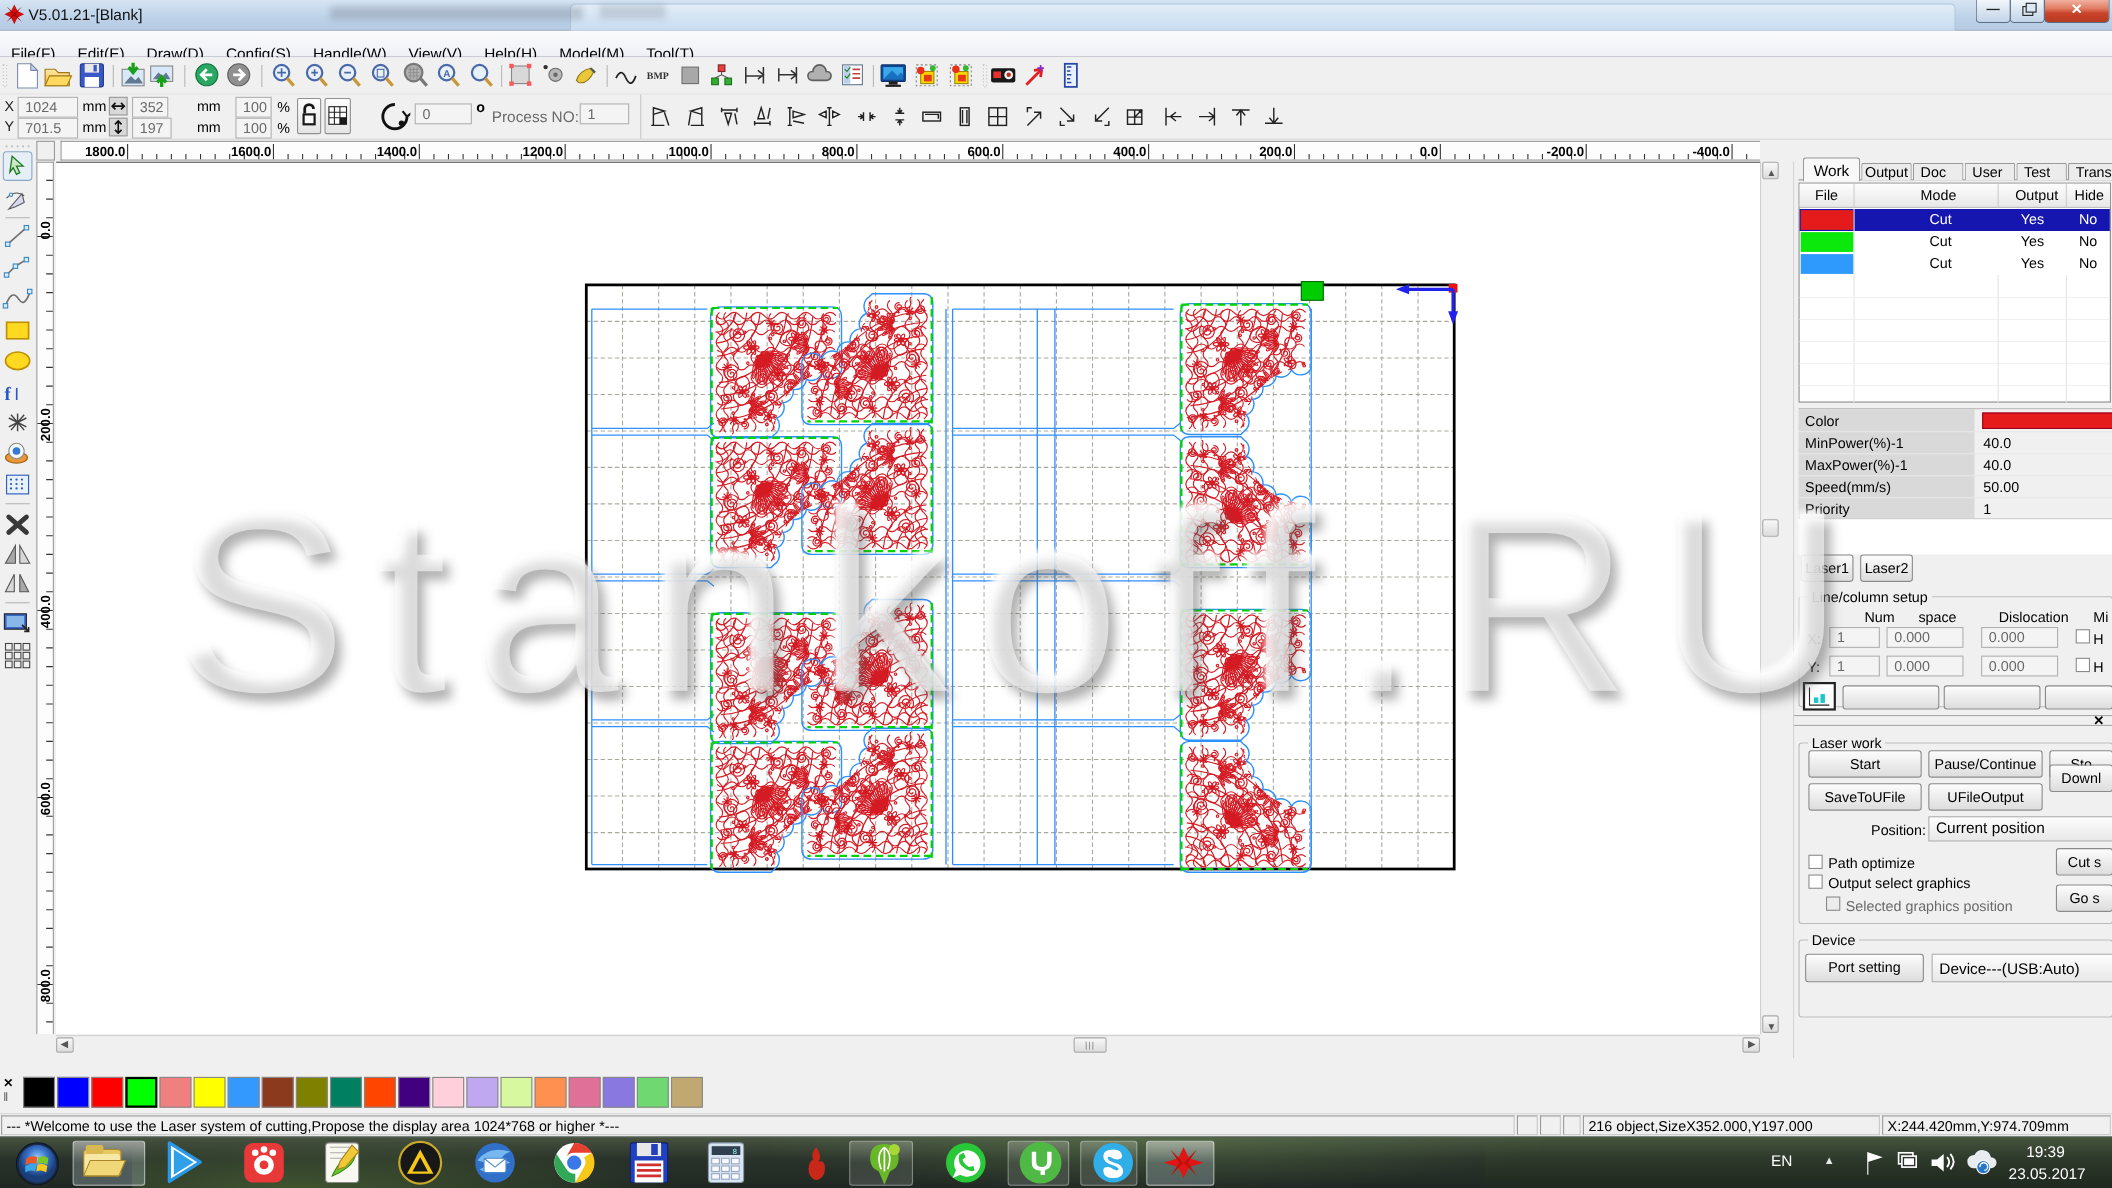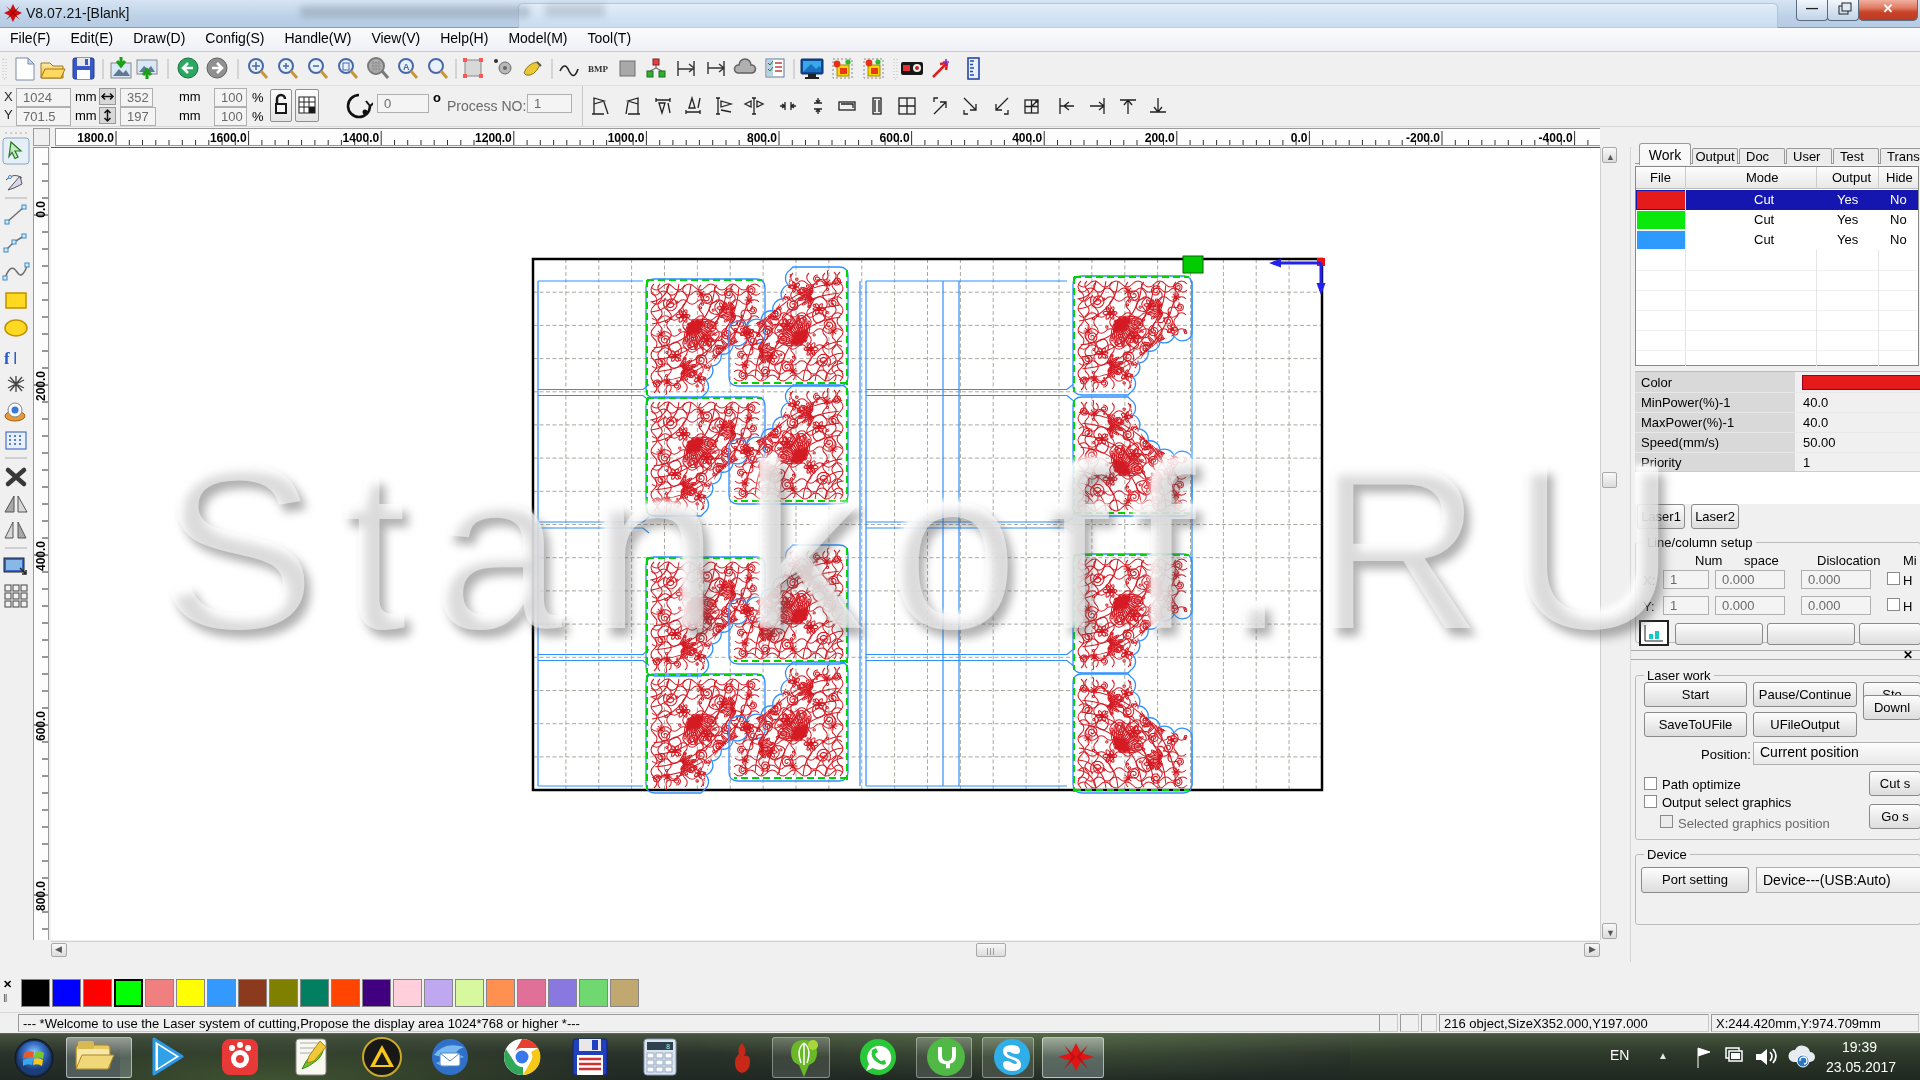--- a/index.html
+++ b/index.html
@@ -8,21 +8,21 @@
 #titlebar .ghost1{position:absolute;left:300px;top:6px;width:230px;height:12px;background:rgba(120,130,145,.35);filter:blur(3px);border-radius:3px}
 #titlebar .ghost2{position:absolute;left:545px;top:4px;width:60px;height:13px;background:rgba(130,140,155,.3);filter:blur(3px)}
 #titlebar .glowwin{position:absolute;left:518px;top:3px;width:1260px;height:25px;background:linear-gradient(#e8f2fc,#cfe2f4);border-radius:5px 5px 0 0;border:1px solid #a8c0d8;border-bottom:none;opacity:.75}
 #apptitle{position:absolute;left:26px;top:5px;font-size:14px;color:#111;z-index:3}
 #winbtns{position:absolute;right:2px;top:0;z-index:4;display:flex}
 .wbtn{width:32px;height:21px;border:1px solid #5a6c80;border-top:none;background:linear-gradient(#f2f7fc,#dbe6f2 45%,#c2d4e8);border-radius:0 0 4px 4px;margin-left:-1px;position:relative}
 .wbtn.close{width:60px;background:linear-gradient(#f0b0a0,#e07a60 40%,#c8432a 60%,#b83b22);border-radius:0 0 5px 5px}
 .wbtn span{position:absolute;left:0;right:0;top:1px;text-align:center;font-size:12px;color:#222;font-weight:bold}
 .wbtn.close span{color:#fff;font-size:13px}
 #menubar{position:absolute;left:0;top:28px;width:1920px;height:24px;background:linear-gradient(#fbfbfd,#eef0f6);border-bottom:1px solid #c6c8d2;font-size:14px;color:#000}
-#menubar span{display:inline-block;padding:2px 10px 0 10px}
+#menubar span{display:inline-block;padding:13px 10px 0 10px}
 .tb{position:absolute;background:#f0f0f0}
 #tbar1{left:0;top:52px;width:1920px;height:34px;border-bottom:1px solid #e0e0e0}
 #tbar2{left:0;top:86px;width:1920px;height:41px;border-bottom:1px solid #d8d8d8}
 .fld{display:inline-block;height:19px;background:#f4f4f4;border:1px solid #b0b0b0;color:#6a6a6a;font-size:13px;padding:1px 3px 0 6px;vertical-align:top}
 #hruler{position:absolute;left:55px;top:128px;width:1545px;height:18px;background:#fdfdfd;border:1px solid #9a9a9a;border-right:none}
 #vruler{position:absolute;left:33px;top:147px;width:16px;height:793px;background:#fdfdfd;border:1px solid #9a9a9a;border-bottom:none}
 #cornerbox{position:absolute;left:33px;top:128px;width:17px;height:18px;background:#f0f0f0;border:1px solid #9a9a9a}
 #canvas{position:absolute;left:51px;top:147px;width:1549px;height:793px;background:#fff;border-top:1px solid #555}
 #lefttools{position:absolute;left:0;top:128px;width:32px;height:830px;background:#f0f0f0}
 #vscroll{position:absolute;left:1600px;top:147px;width:17px;height:793px;background:#f0f0f0;border-left:1px solid #d0d0d0}
@@ -51,21 +51,21 @@
 </style>
 
 <div id="titlebar">
  <div class="glowwin"></div>
  <div class="ghost1"></div>
     <div class="ghost2"></div>
  <svg class="abs" style="left:3px;top:3px" width="20" height="20" viewBox="0 0 20 20">
       <path d="M10 1 L13 7 L19 10 L13 13 L10 19 L7 13 L1 10 L7 7 Z" fill="#cc1111"></path>
       <path d="M3 3 L10 9 L17 3 L11 10 L17 17 L10 11 L3 17 L9 10Z" fill="#aa0000"></path>
     </svg>
- <div id="apptitle">V8.07.21-[Blank]</div>
+ <div id="apptitle">V5.01.21-[Blank]</div>
  <div id="winbtns">
   <div class="wbtn">
         <span>—</span>
       </div>
   <div class="wbtn"><svg width="32" height="21">
           <rect x="11" y="6" width="9" height="8" fill="none" stroke="#222"></rect>
           <rect x="14" y="3" width="9" height="8" fill="#dce8f4" stroke="#222"></rect>
         </svg></div>
   <div class="wbtn close">
         <span>✕</span>
@@ -748,21 +748,21 @@
 <div class="sw" style="left:455px;background:#d8f8a0"></div>
 <div class="sw" style="left:486px;background:#ff9050"></div>
 <div class="sw" style="left:517px;background:#e07098"></div>
 <div class="sw" style="left:548px;background:#8878e0"></div>
 <div class="sw" style="left:579px;background:#70d870"></div>
 <div class="sw" style="left:610px;background:#c0a870"></div>
  <div class="abs" style="left:3px;top:16px;font-size:11px;font-weight:bold">✕</div>
  <div class="abs" style="left:3px;top:30px;font-size:11px;color:#555">‖</div>
 </div>
 <div id="statusbar">
- <div class="scell" style="left:18px;width:1376px">--- *Welcome to use the Laser system of cutting,Propose the display area 1024*768 or higher *---</div>
+ <div class="scell" style="left:1px;width:1376px">--- *Welcome to use the Laser system of cutting,Propose the display area 1024*768 or higher *---</div>
  <div class="scell" style="left:1379px;width:19px"></div>
  <div class="scell" style="left:1400px;width:19px"></div>
  <div class="scell" style="left:1421px;width:16px"></div>
  <div class="scell" style="left:1439px;width:270px">216 object,SizeX352.000,Y197.000</div>
  <div class="scell" style="left:1711px;width:208px">X:244.420mm,Y:974.709mm</div>
 </div>
 <div id="taskbar">
  <div class="abs" style="left:120px;top:0;width:500px;height:47px;background:radial-gradient(ellipse at 30% 100%,rgba(90,120,60,.55),transparent 70%)"></div>
  <div class="abs" style="left:700px;top:0;width:700px;height:47px;background:radial-gradient(ellipse at 50% 0%,rgba(100,130,80,.45),transparent 75%)"></div>
  <div class="abs" style="left:1350px;top:0;width:570px;height:47px;background:linear-gradient(rgba(70,90,60,.4),rgba(30,40,28,.6))"></div>

